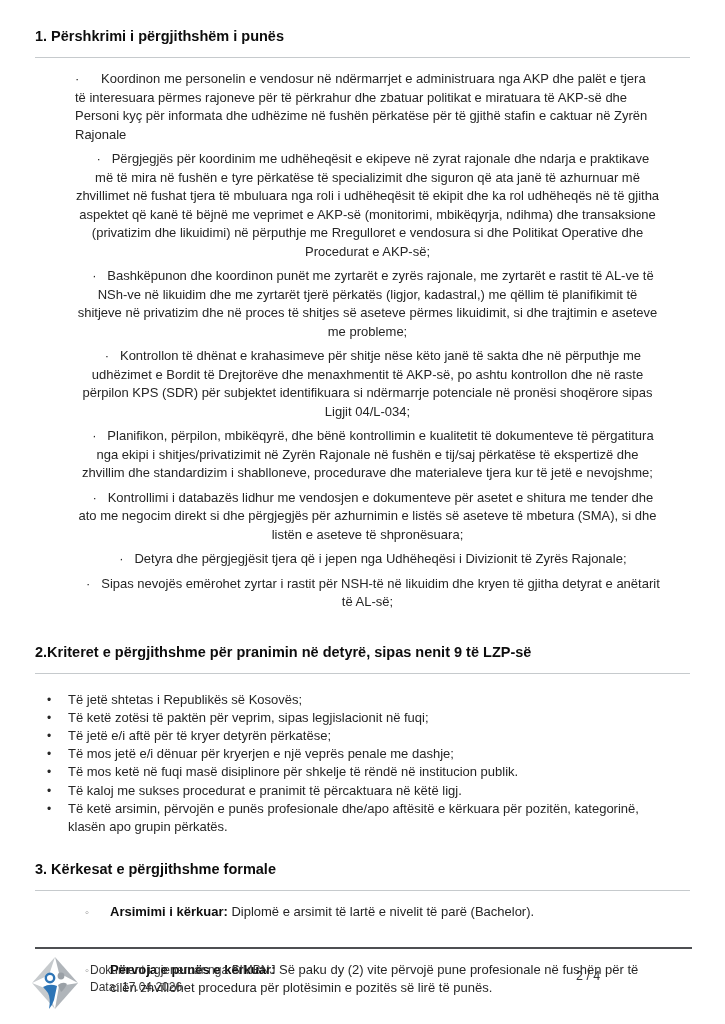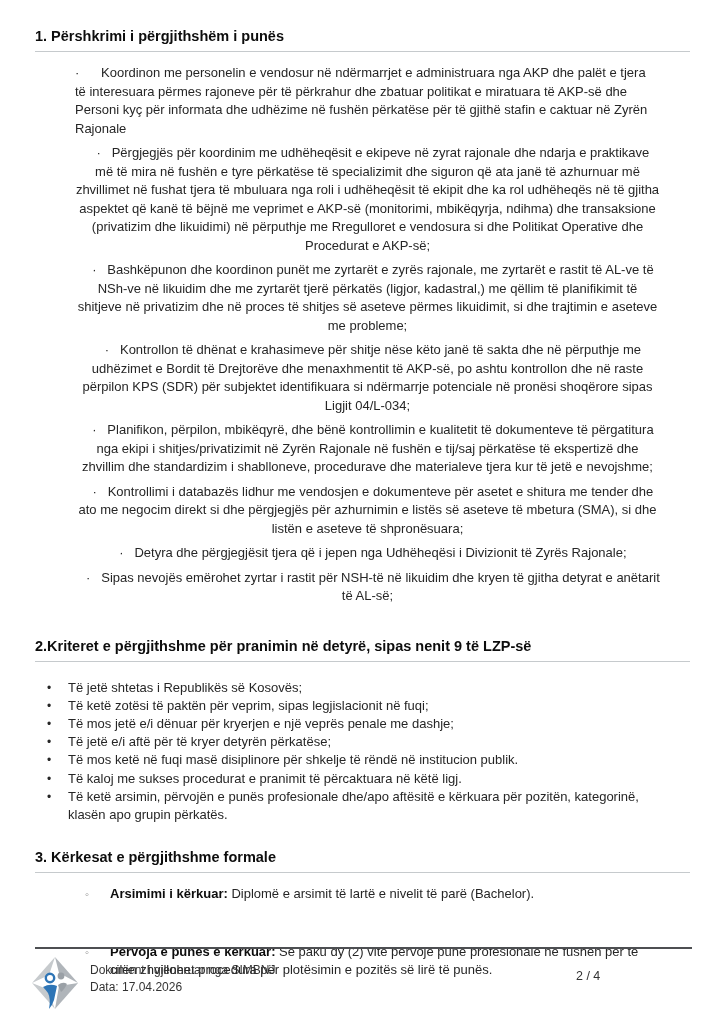--- a/index.html
+++ b/index.html
@@ -15,21 +15,21 @@
     padding: 27px 35px 0 35px;
     overflow: hidden;
   }
   
   .sec-title {
     font-size: 14.5px;
     font-weight: bold;
     color: #0d0d0d;
     line-height: 19px;
     margin: 0;
-    padding-bottom: 5px;
+    padding-bottom: 11px;
     border-bottom: 1.5px solid #c6cacd;
   }
   .sec-title.mt2 { margin-top: 31px; }
   .sec-title.mt3 { margin-top: 25px; }
 
   
   .duty {
     margin: 12px 30px 0 40px;
     font-size: 13px;
     line-height: 18.5px;
@@ -122,22 +122,22 @@
   <p class="duty"><span class="mark">·</span><span>Planifikon, përpilon, mbikëqyrë, dhe bënë kontrollimin e kualitetit të dokumenteve të përgatitura nga ekipi i shitjes/privatizimit në Zyrën Rajonale në fushën e tij/saj përkatëse të ekspertizë dhe zhvillim dhe standardizim i shablloneve, procedurave dhe materialeve tjera kur të jetë e nevojshme;</span></p>
   <p class="duty"><span class="mark">·</span><span>Kontrollimi i databazës lidhur me vendosjen e dokumenteve për asetet e shitura me tender dhe ato me negocim direkt si dhe përgjegjës për azhurnimin e listës së aseteve të mbetura (SMA), si dhe listën e aseteve të shpronësuara;</span></p>
   <p class="duty"><span class="mark">·</span><span>Detyra dhe përgjegjësit tjera që i jepen nga Udhëheqësi i Divizionit të Zyrës Rajonale;</span></p>
   <p class="duty"><span class="mark">·</span><span>Sipas nevojës emërohet zyrtar i rastit për NSH-të në likuidim dhe kryen të gjitha detyrat e anëtarit të AL-së;</span></p>
 
   <div class="sec-title mt2">2.Kriteret e përgjithshme për pranimin në detyrë, sipas nenit 9 të LZP-së</div>
 
   <div class="crit-list">
     <p class="crit"><span class="mark">•</span><span>Të jetë shtetas i Republikës së Kosovës;</span></p>
     <p class="crit"><span class="mark">•</span><span>Të ketë zotësi të paktën për veprim, sipas legjislacionit në fuqi;</span></p>
+    <p class="crit"><span class="mark">•</span><span>Të jetë e/i aftë për të kryer detyrën përkatëse;</span></p>
     <p class="crit"><span class="mark">•</span><span>Të mos jetë e/i dënuar për kryerjen e një veprës penale me dashje;</span></p>
-    <p class="crit"><span class="mark">•</span><span>Të jetë e/i aftë për të kryer detyrën përkatëse;</span></p>
     <p class="crit"><span class="mark">•</span><span>Të mos ketë në fuqi masë disiplinore për shkelje të rëndë në institucion publik.</span></p>
     <p class="crit"><span class="mark">•</span><span>Të kaloj me sukses procedurat e pranimit të përcaktuara në këtë ligj.</span></p>
     <p class="crit"><span class="mark">•</span><span>Të ketë arsimin, përvojën e punës profesionale dhe/apo aftësitë e kërkuara për pozitën, kategorinë, klasën apo grupin përkatës.</span></p>
   </div>
 
   <div class="sec-title mt3">3. Kërkesat e përgjithshme formale</div>
 
   <p class="req"><span class="mark">◦</span><b>Arsimimi i kërkuar:</b><span> Diplomë e arsimit të lartë e nivelit të parë (Bachelor).</span></p>
 
   <p class="req second"><span class="mark">◦</span><b>Përvoja e punës e kërkuar:</b><span> Së paku dy (2) vite përvojë pune profesionale në fushën për të cilën zhvillohet procedura për plotësimin e pozitës së lirë të punës.</span></p>

